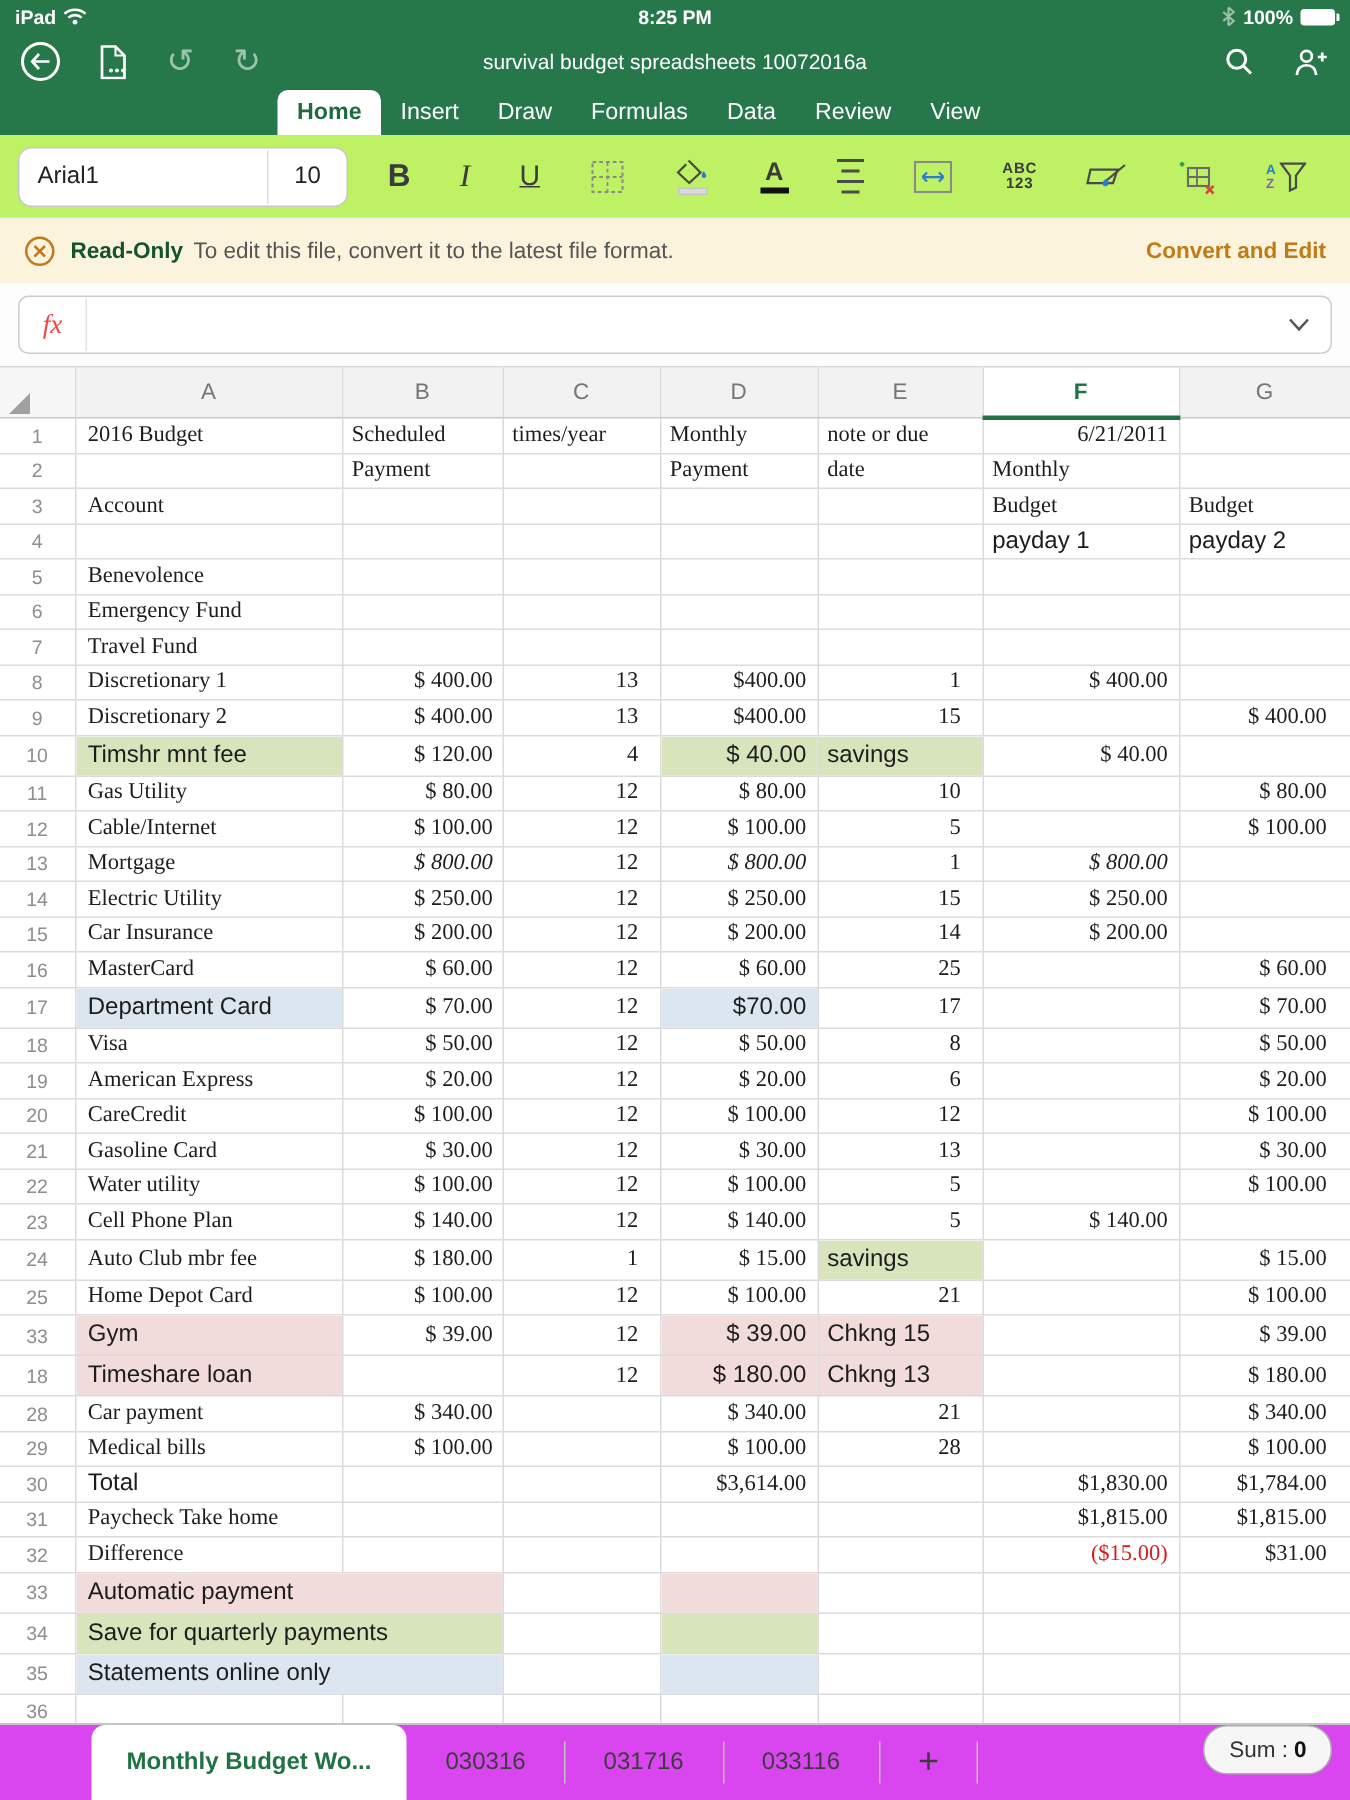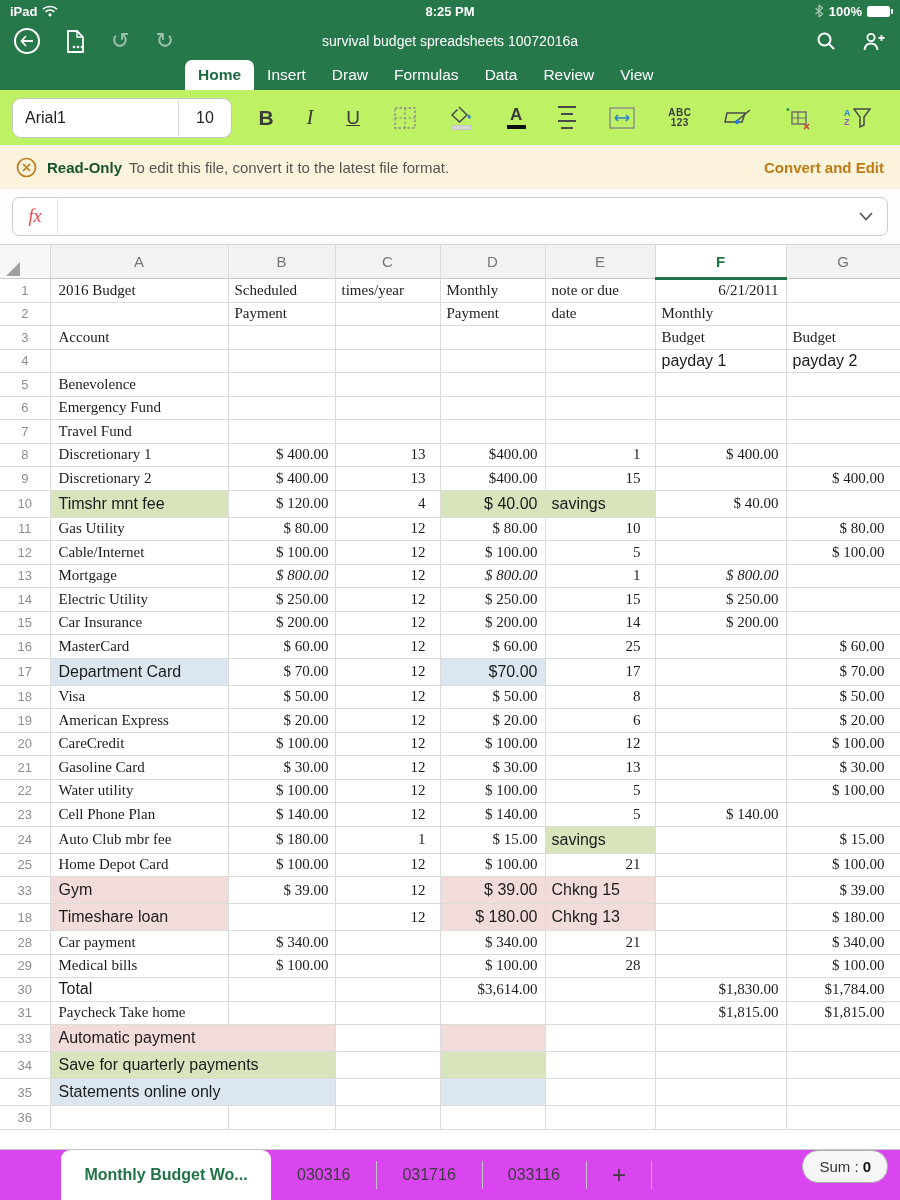--- a/index.html
+++ b/index.html
@@ -583,20 +583,30 @@
           <tr>
             <th>31</th>
             <td class="cA">Paycheck Take home</td>
             <td class="cB"></td>
             <td class="cC"></td>
             <td class="cD"></td>
             <td class="cE"></td>
             <td class="cF r">$1,815.00</td>
             <td class="cG r">$1,815.00</td>
           </tr>
+          <tr>
+            <th>32</th>
+            <td class="cA">Difference</td>
+            <td class="cB"></td>
+            <td class="cC"></td>
+            <td class="cD"></td>
+            <td class="cE"></td>
+            <td class="cF r red">($15.00)</td>
+            <td class="cG r">$31.00</td>
+          </tr>
           <tr class="tall">
             <th>33</th>
             <td colspan="2" class="cA sans bg-pink">Automatic payment</td>
             <td class="cC"></td>
             <td class="cD bg-pink"></td>
             <td class="cE"></td>
             <td class="cF"></td>
             <td class="cG"></td>
           </tr>
           <tr class="tall">

